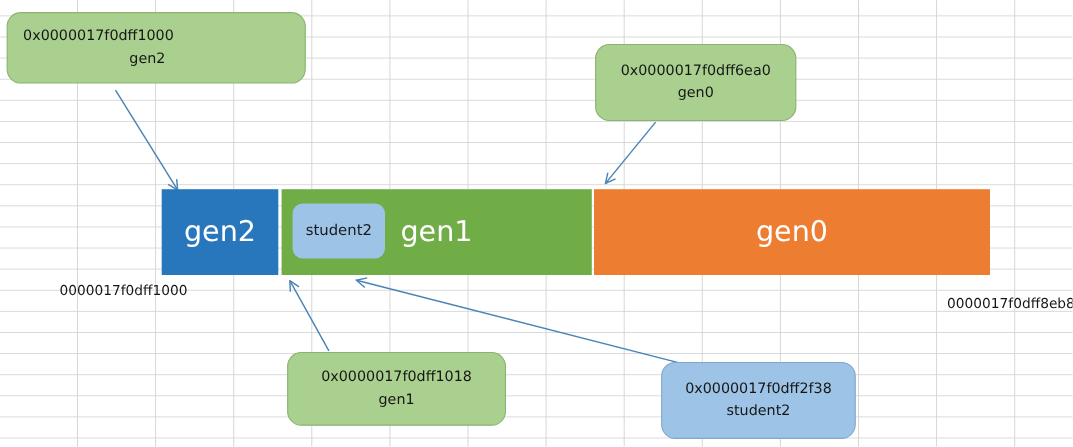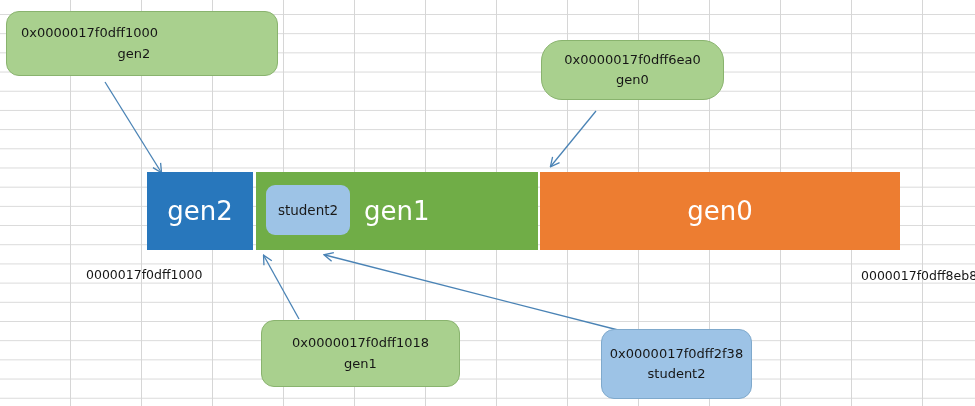--- a/index.html
+++ b/index.html
@@ -110,44 +110,43 @@
     height: 65px;
     align-items: flex-start;
     padding-left: 14px;
   }
   #callout-gen2 .name { align-self: center; margin-left: -30px; }
 
   #callout-gen0 {
     left: 541px;
     top: 40px;
     width: 183px;
-    height: 60px;
-    border-radius: 21px;
+    height: 70px;
   }
   #callout-gen1 {
     left: 261px;
     top: 320px;
     width: 199px;
     height: 67px;
   }
   #callout-student2 {
     left: 601px;
     top: 329px;
-    width: 151px;
+    width: 177px;
     height: 70px;
   }
 
   
   .addr-label {
     position: absolute;
     font-size: 12.5px;
     color: #161616;
     white-space: nowrap;
   }
-  #addr-start { left: 54px; top: 267px; margin-left: 32px; }
+  #addr-start { left: 54px; top: 256px; }
   #addr-end   { left: 861px; top: 268px; }
 
   
   #arrows {
     position: absolute;
     left: 0;
     top: 0;
     width: 975px;
     height: 406px;
     pointer-events: none;

